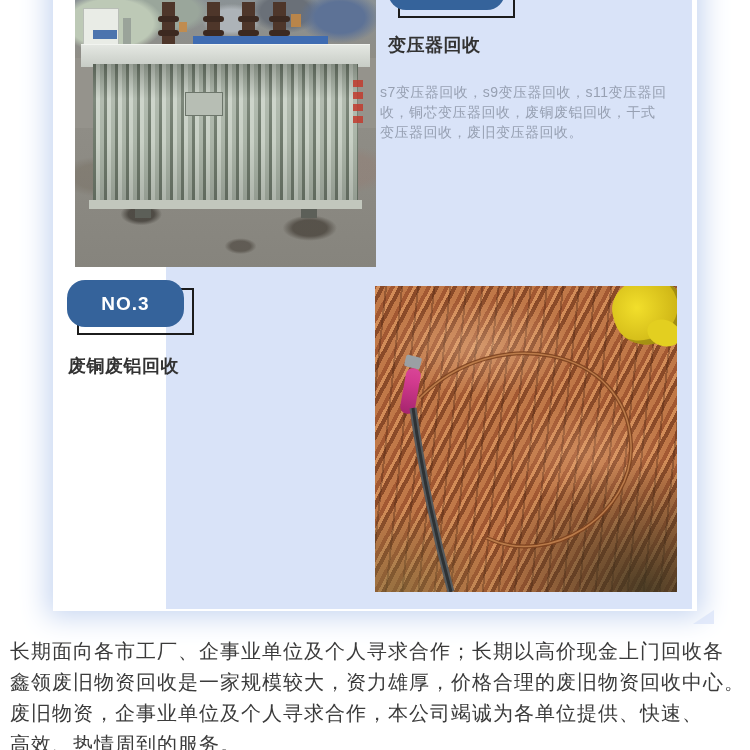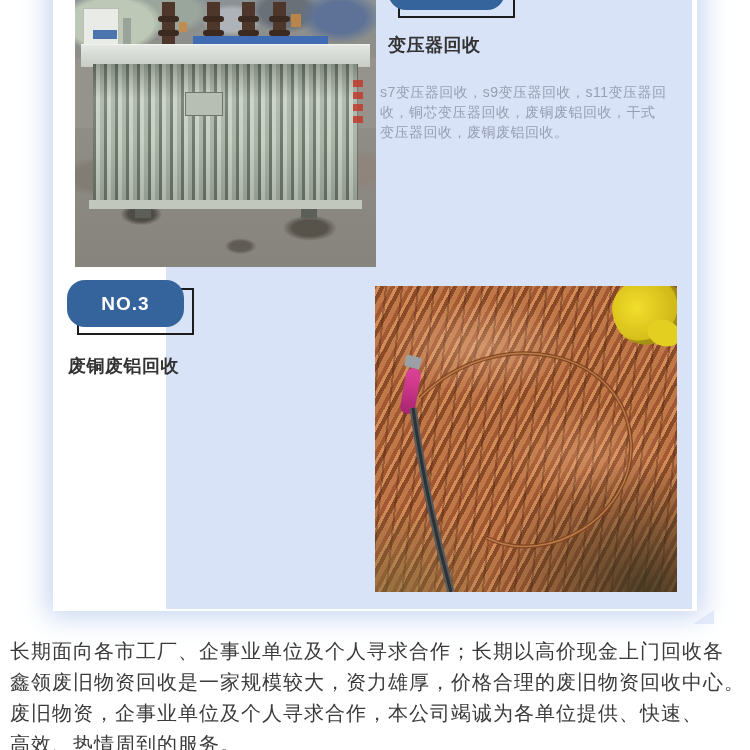--- a/index.html
+++ b/index.html
@@ -138,21 +138,21 @@
   <div class="fold"></div>
 
   <div class="badge-outline badge2-outline"></div>
   <div class="badge-fill badge2-fill">
     <span></span>
   </div>
   <h2 class="heading heading-2">变压器回收</h2>
   <div class="body-text body-2">
     <div>s7变压器回收，s9变压器回收，s11变压器回</div>
     <div>收，铜芯变压器回收，废铜废铝回收，干式</div>
-    <div>变压器回收，废铜废铝回收。</div>
+    <div>变压器回收，废旧变压器回收。</div>
   </div>
 
   <div class="tp">
     <div class="tp-top"></div>
     <div class="tp-ground"></div>
     <div class="tp-whitebox"></div>
     <div class="tp-post"></div>
     <div class="bushing bu1"></div>
     <div class="bushing bu2"></div>
     <div class="bushing bu3"></div>

